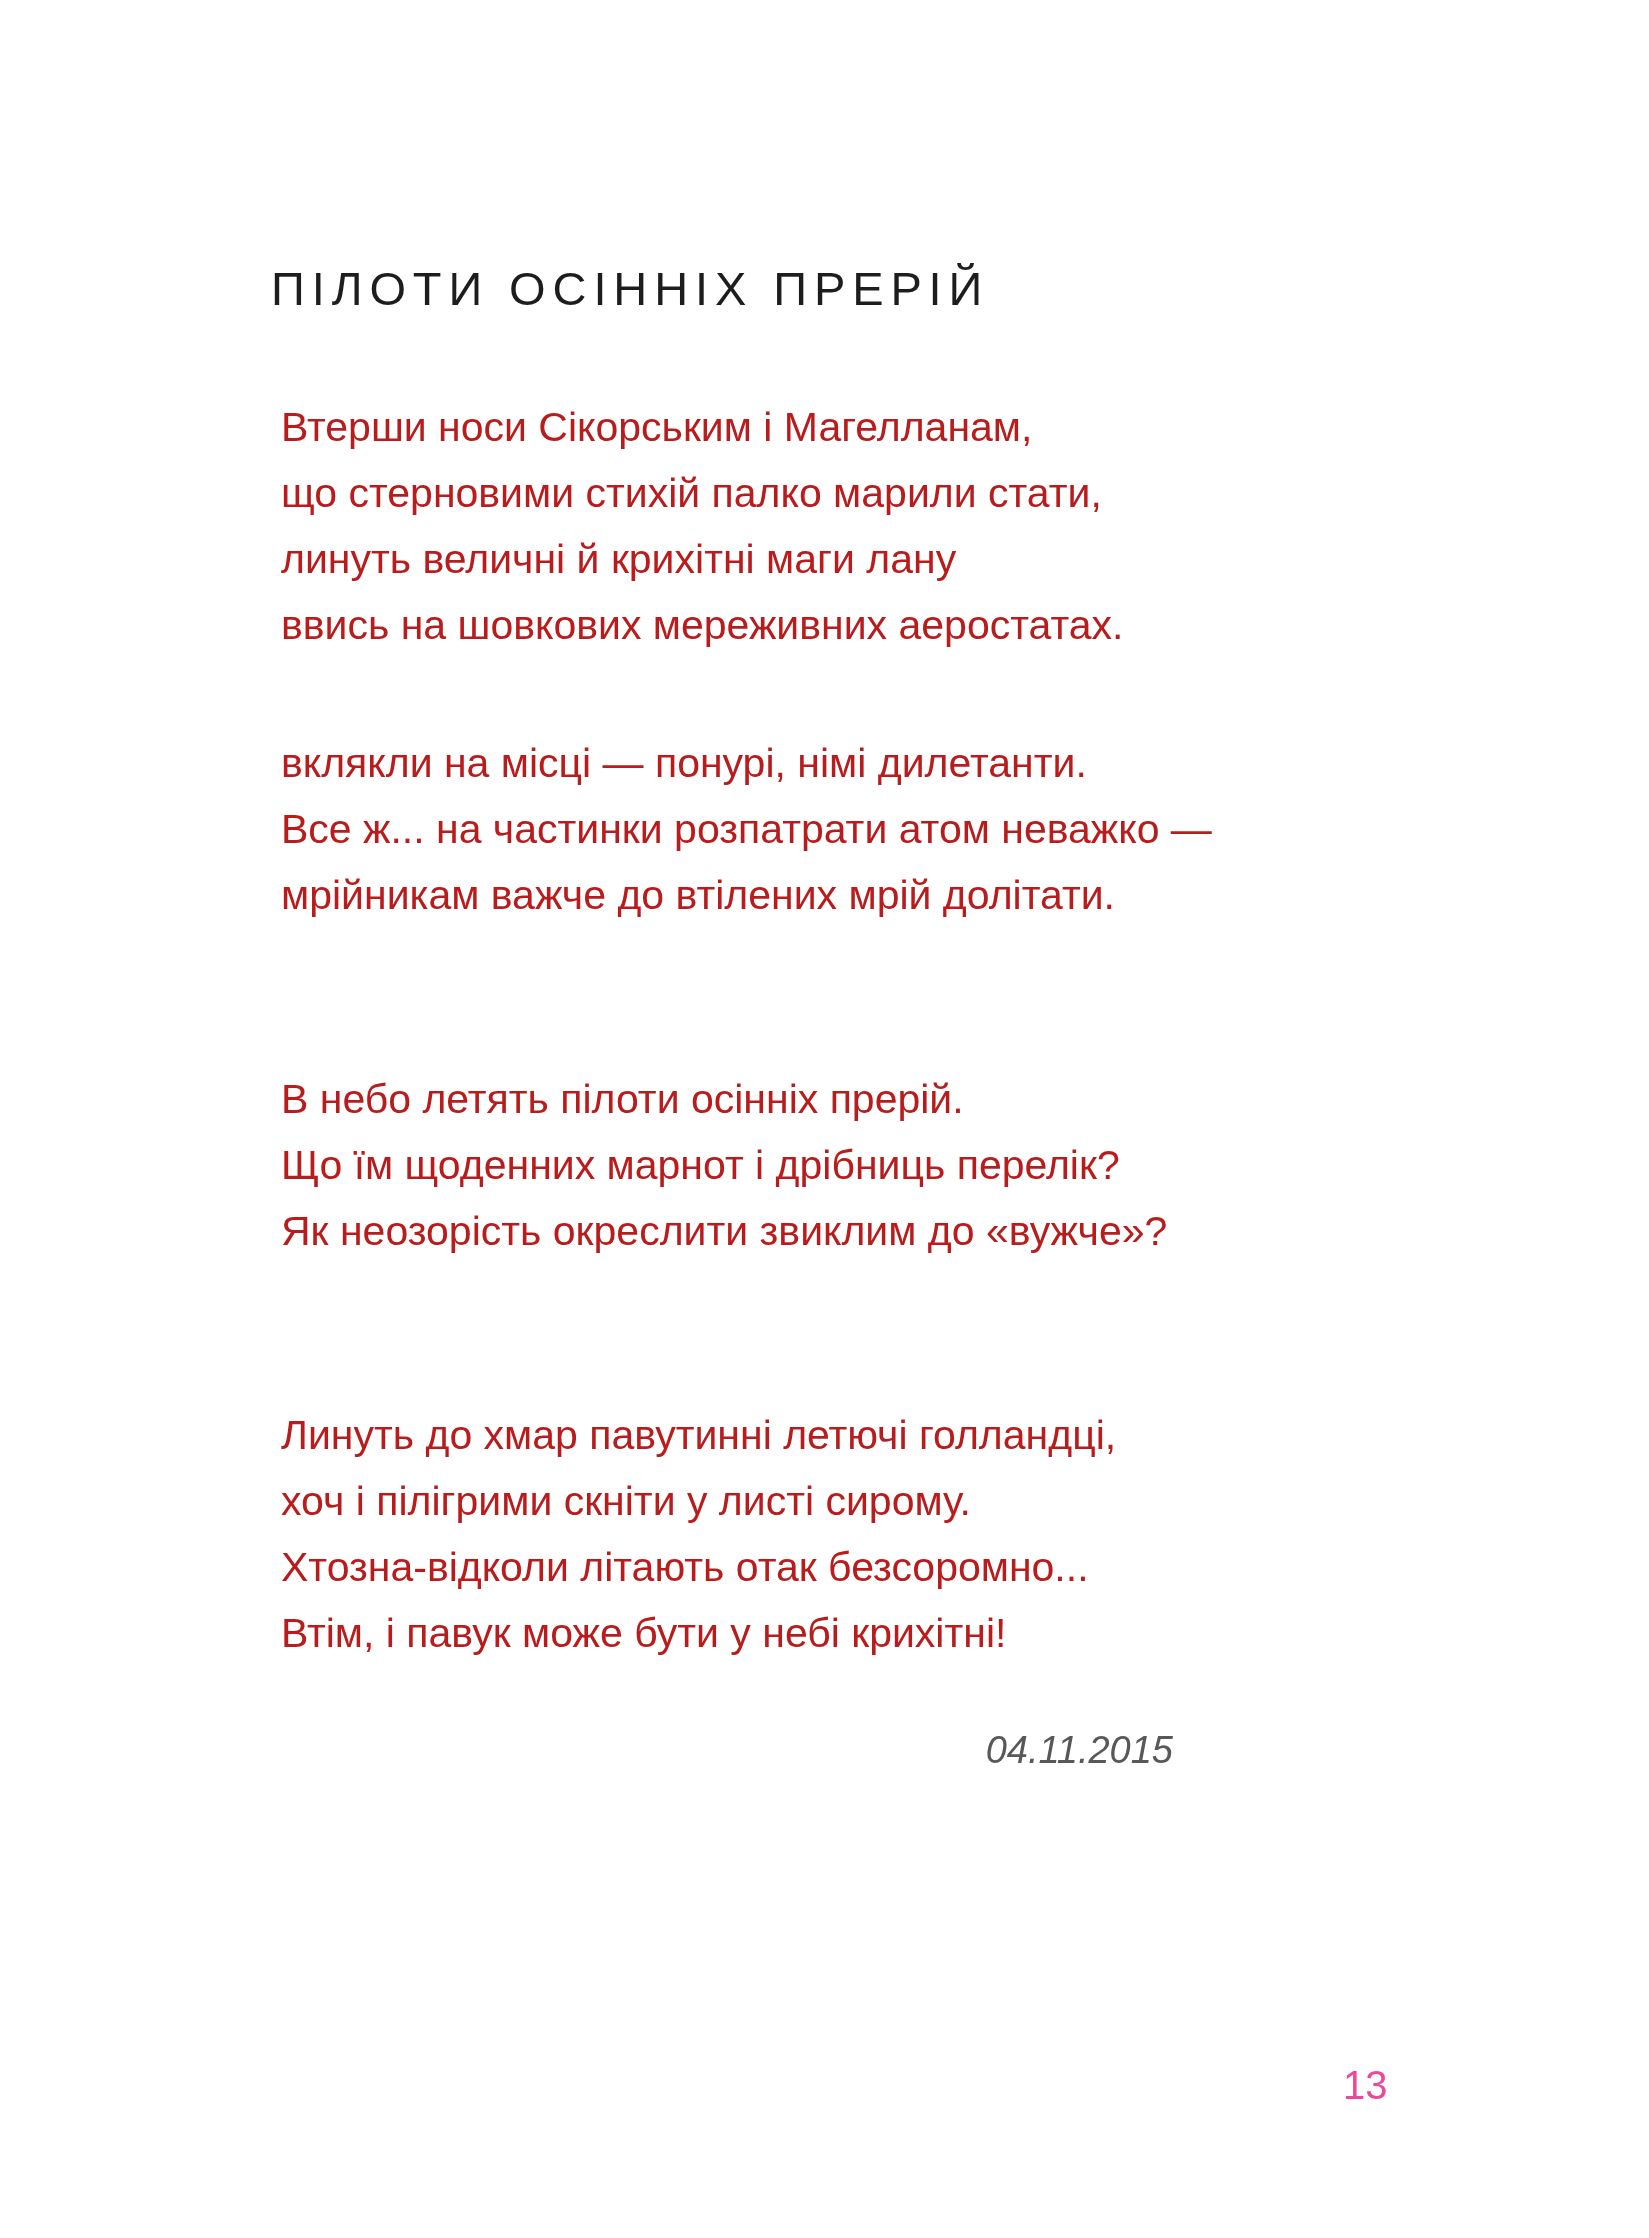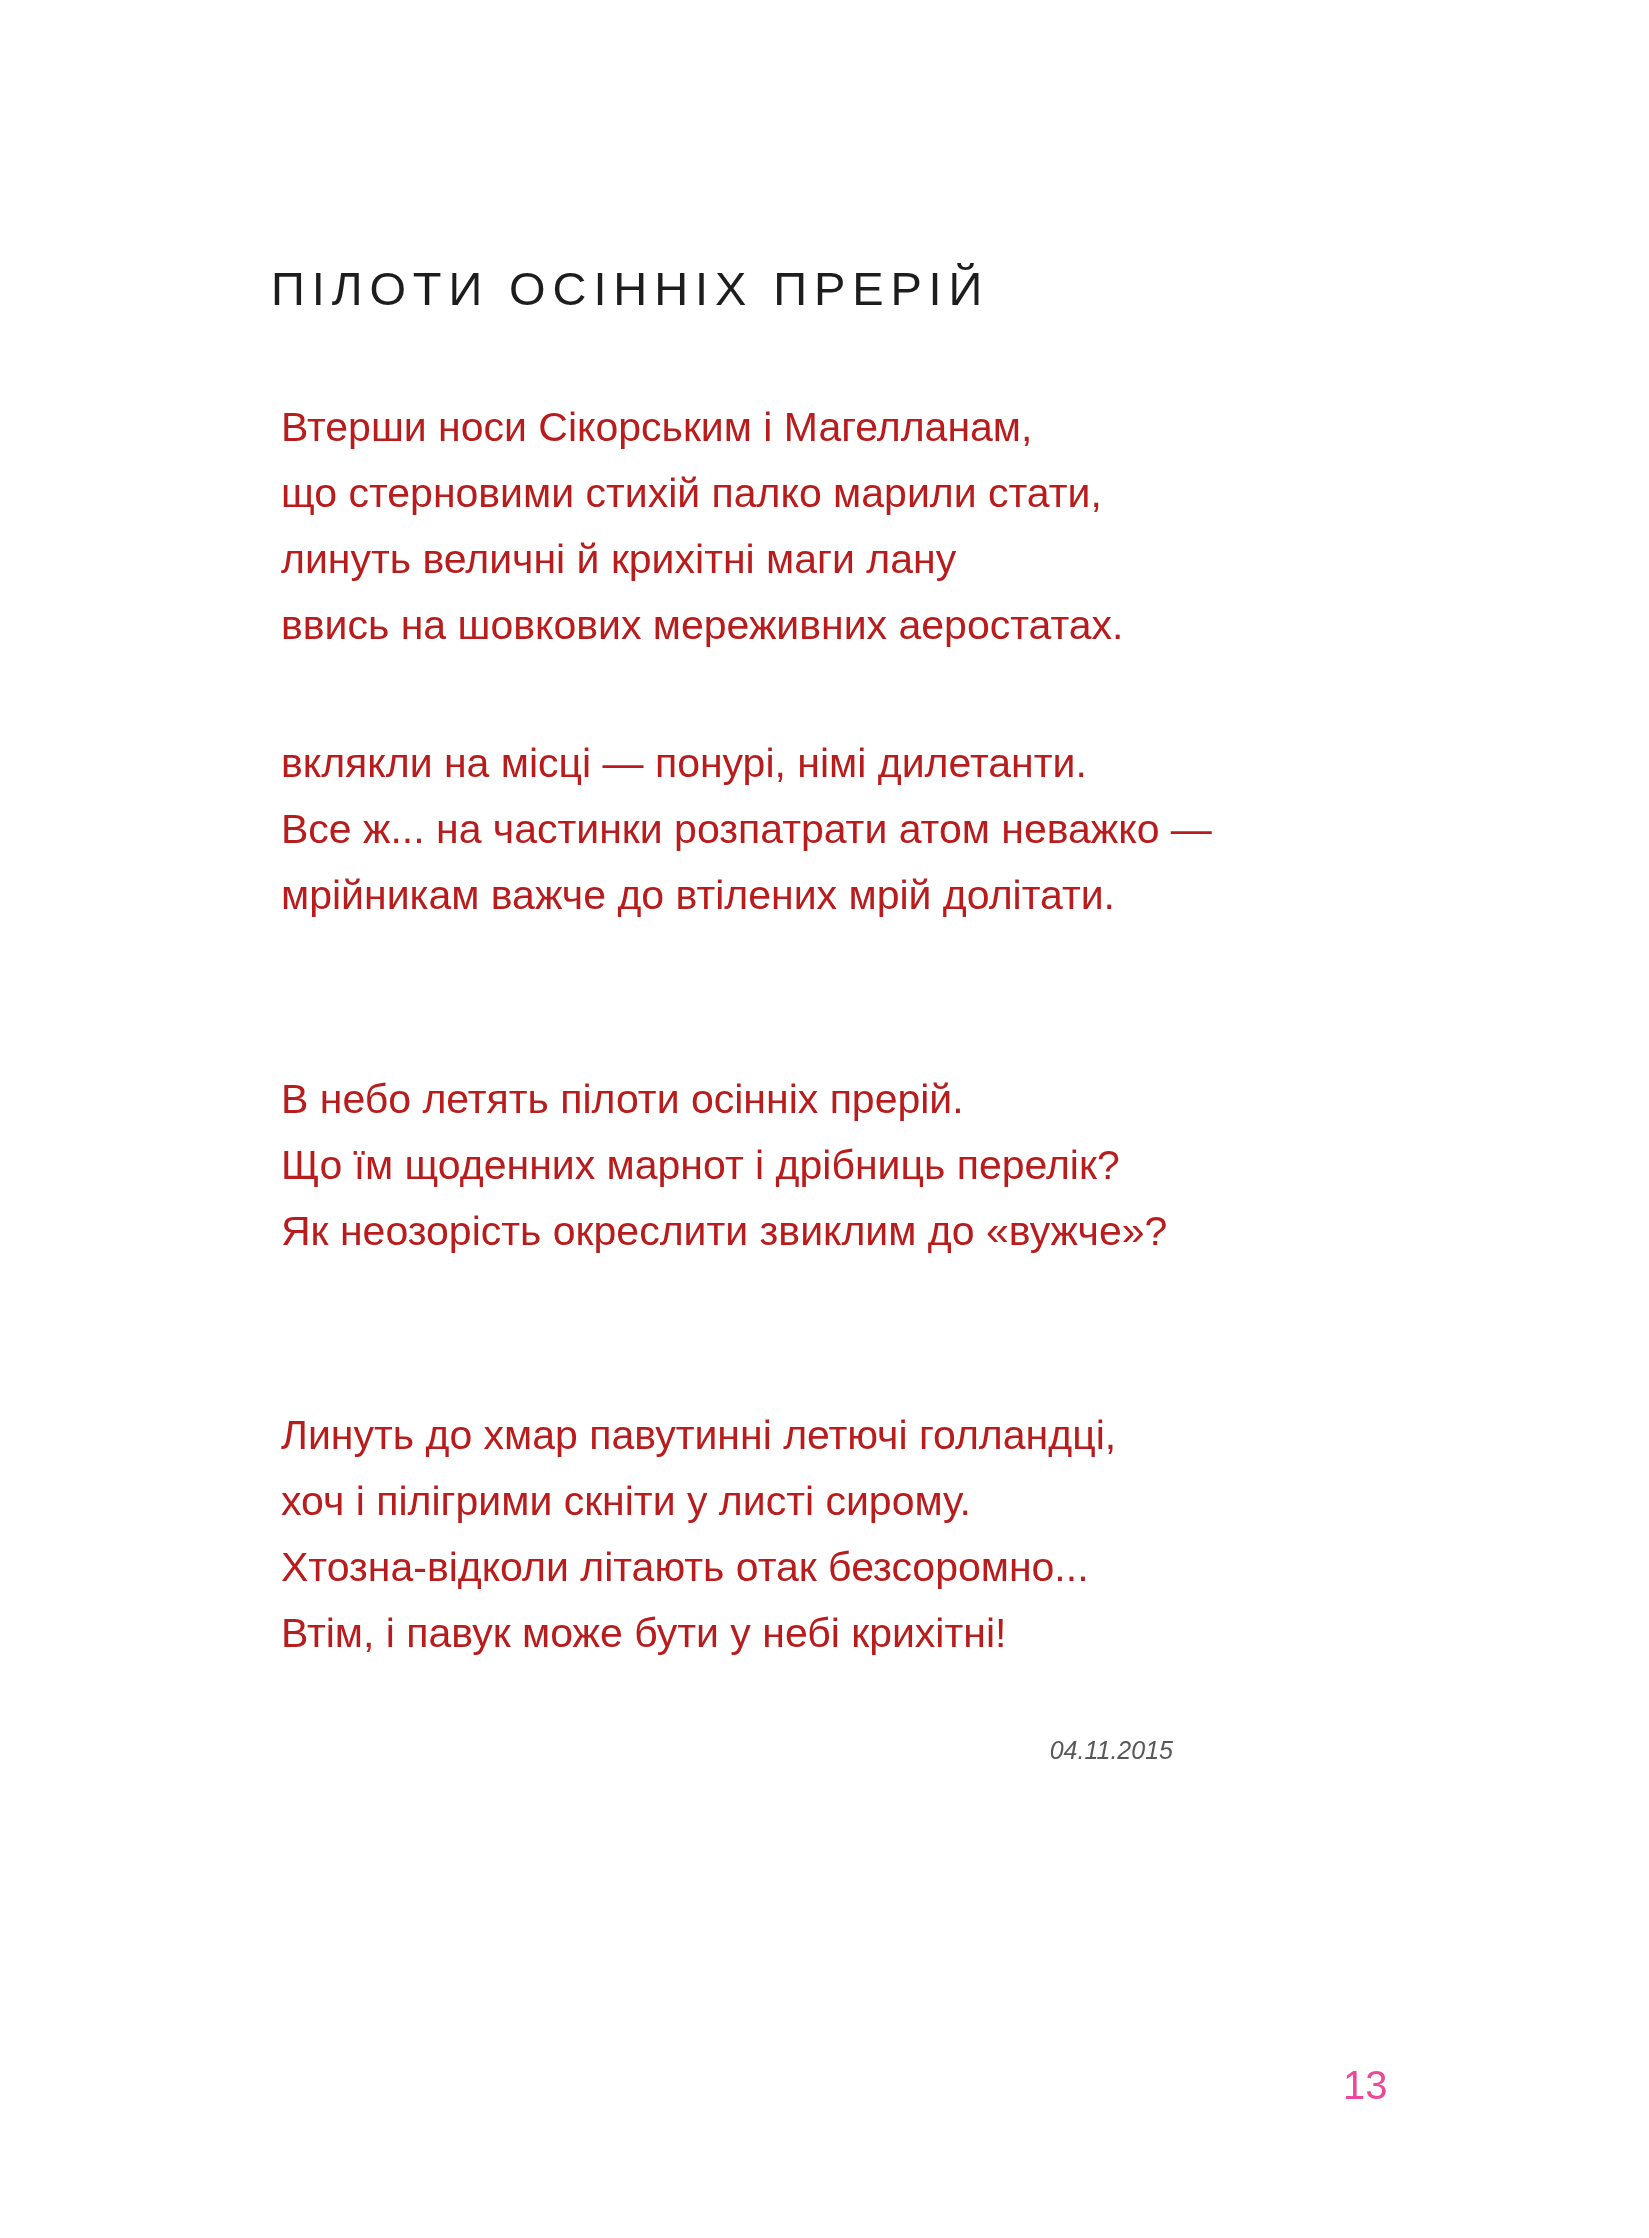--- a/index.html
+++ b/index.html
@@ -35,21 +35,21 @@
     margin-left: 8px;
   }
   .stanza-1 { top: 394px; }
   .stanza-2 { top: 730px; }
   .stanza-3 { top: 1066px; }
   .stanza-4 { top: 1402px; }
   .poem-date {
     position: absolute;
     right: 389px;
     top: 1729px;
-    font-size: 25px;
+    font-size: 38px;
     line-height: 43px;
     font-style: italic;
     color: #58585a;
     white-space: nowrap;
   }
   .page-number {
     position: absolute;
     left: 1343px;
     top: 2064px;
     font-size: 40px;

